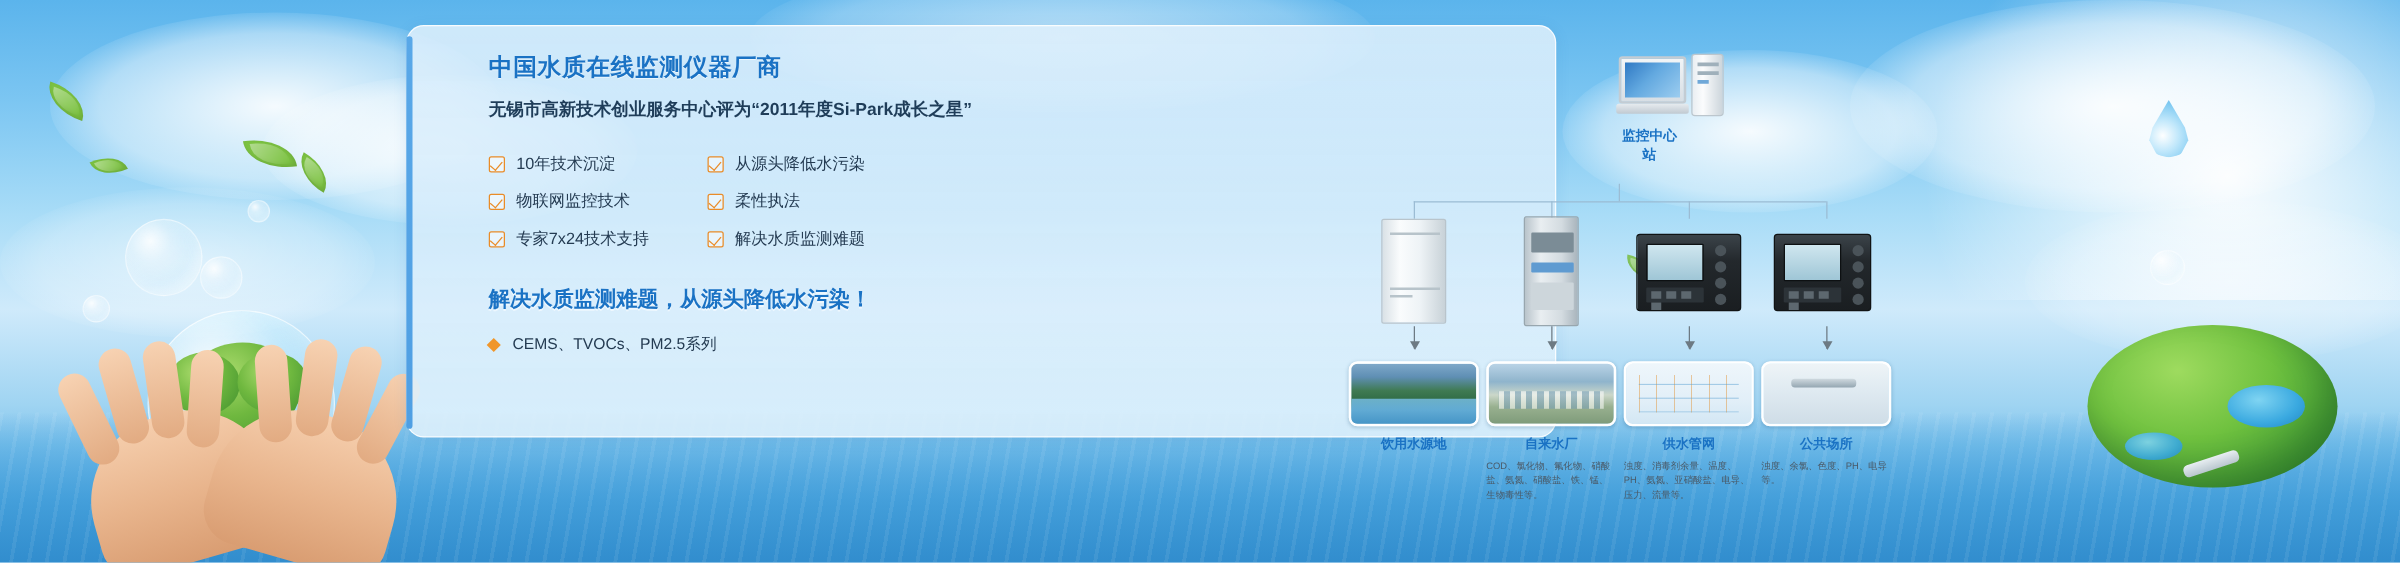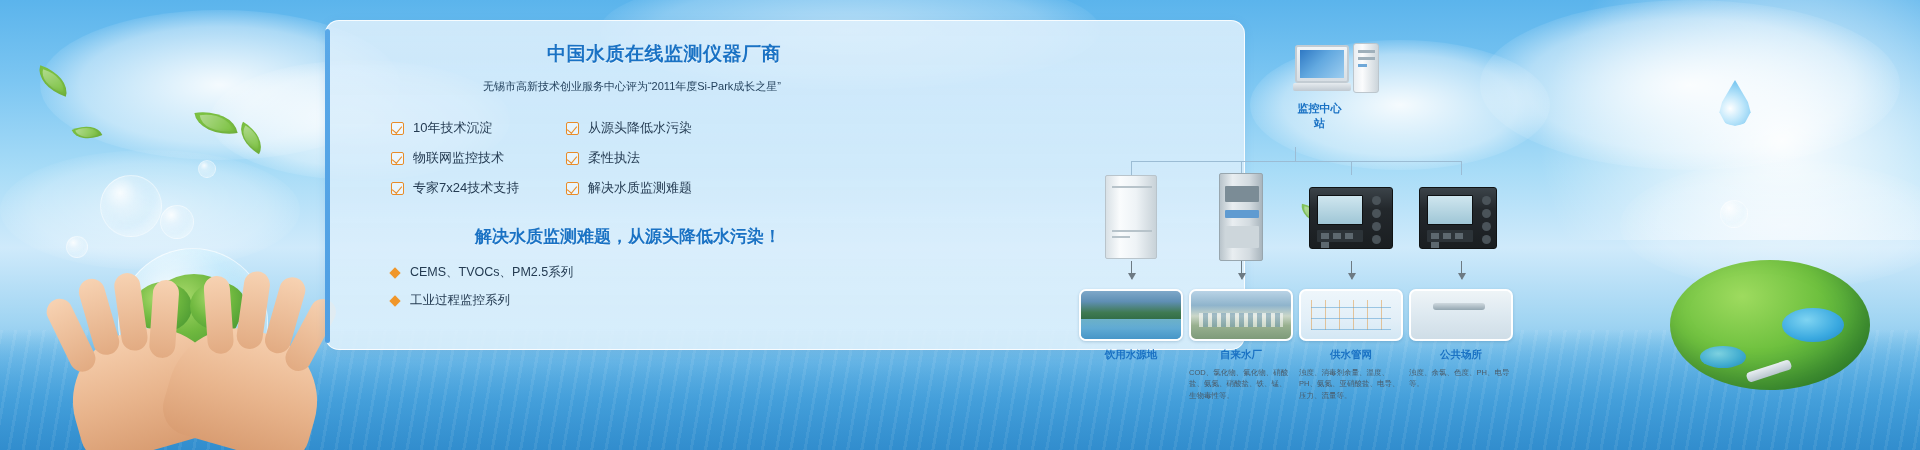--- a/index.html
+++ b/index.html
@@ -110,27 +110,27 @@
     border-radius: 14px;
     box-shadow: 0 2px 10px rgba(60,130,190,0.14);
   }
   .panel-accent {
     position: absolute; left: -1px; top: 8px; width: 5px; height: 314px;
     background: linear-gradient(to bottom, #59a8e8, #4f9fe3);
     border-radius: 3px;
   }
 
   
-  .left-col { position: absolute; left: 65px; top: 20px; width: 390px; text-align: right; }
+  .left-col { position: absolute; left: 65px; top: 20px; width: 390px; }
   .headline {
     color: #1a72c4; font-size: 19px; font-weight: bold; letter-spacing: .5px;
     text-shadow: 0 1px 0 rgba(255,255,255,.6);
   }
   .subline {
-    margin-top: 12px; color: #1f3d59; font-size: 11px; font-weight: normal; white-space: nowrap;
+    margin-top: 12px; color: #1f3d59; font-size: 14px; font-weight: bold; white-space: nowrap;
   }
   .check-grid {
     margin-top: 25px; display: grid; grid-template-columns: 175px 175px;
     row-gap: 12px; column-gap: 0px;
   }
   .check-item { display: flex; align-items: center; gap: 9px; font-size: 13px; color: #243b52; }
   .cbox {
     width: 13px; height: 13px; border: 1.6px solid #e98c28; border-radius: 2px;
     position: relative; flex: 0 0 auto; background: rgba(255,255,255,.5);
   }
@@ -342,24 +342,20 @@
       </div>
     </div>
 
     <div class="sub-headline">解决水质监测难题，从源头降低水污染！</div>
 
     <div class="bullets">
       <div class="bullet-item">
         <span class="diamond"></span>
         <span>CEMS、TVOCs、PM2.5系列</span>
       </div>
-      <div class="bullet-item">
-        <span class="diamond"></span>
-        <span>工业过程监控系列</span>
-      </div>
     </div>
   </div>
 
   <div class="diagram">
 
     <div class="center-node">
       <div class="monitor-art">
         <div class="mon-screen">
             <i></i>
           </div>

